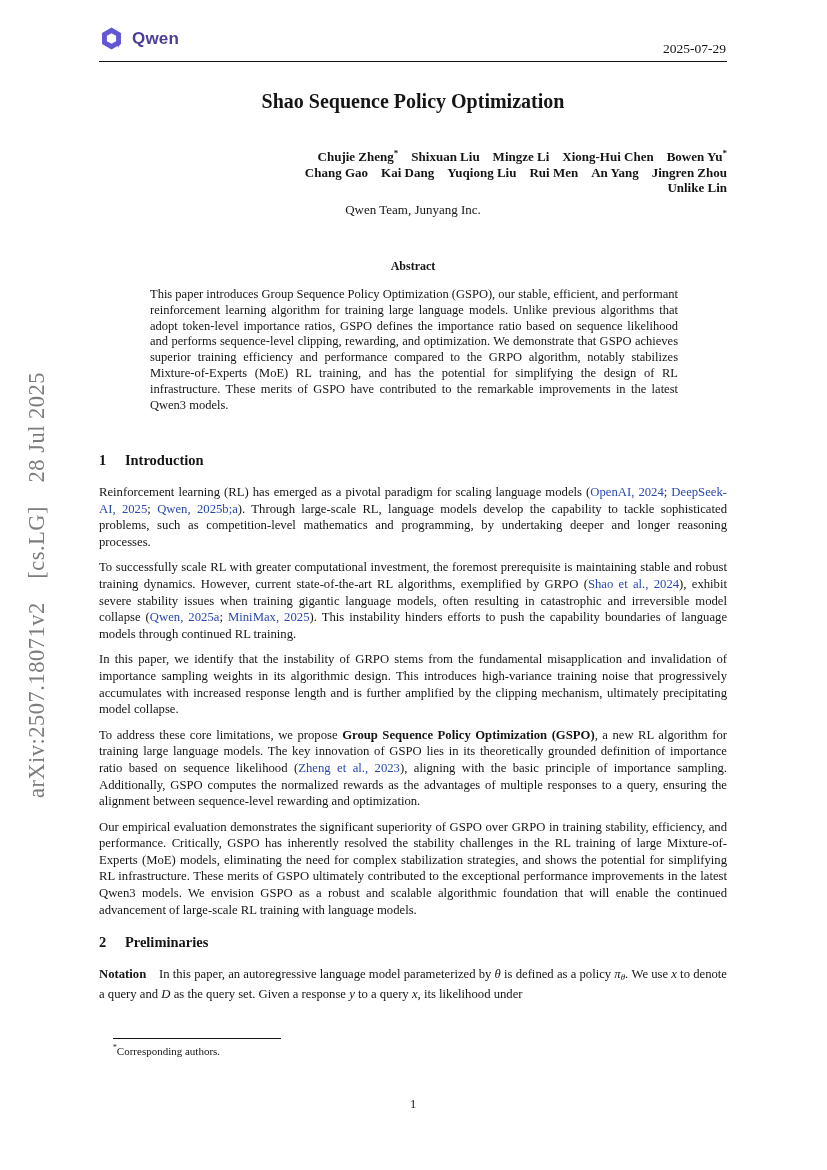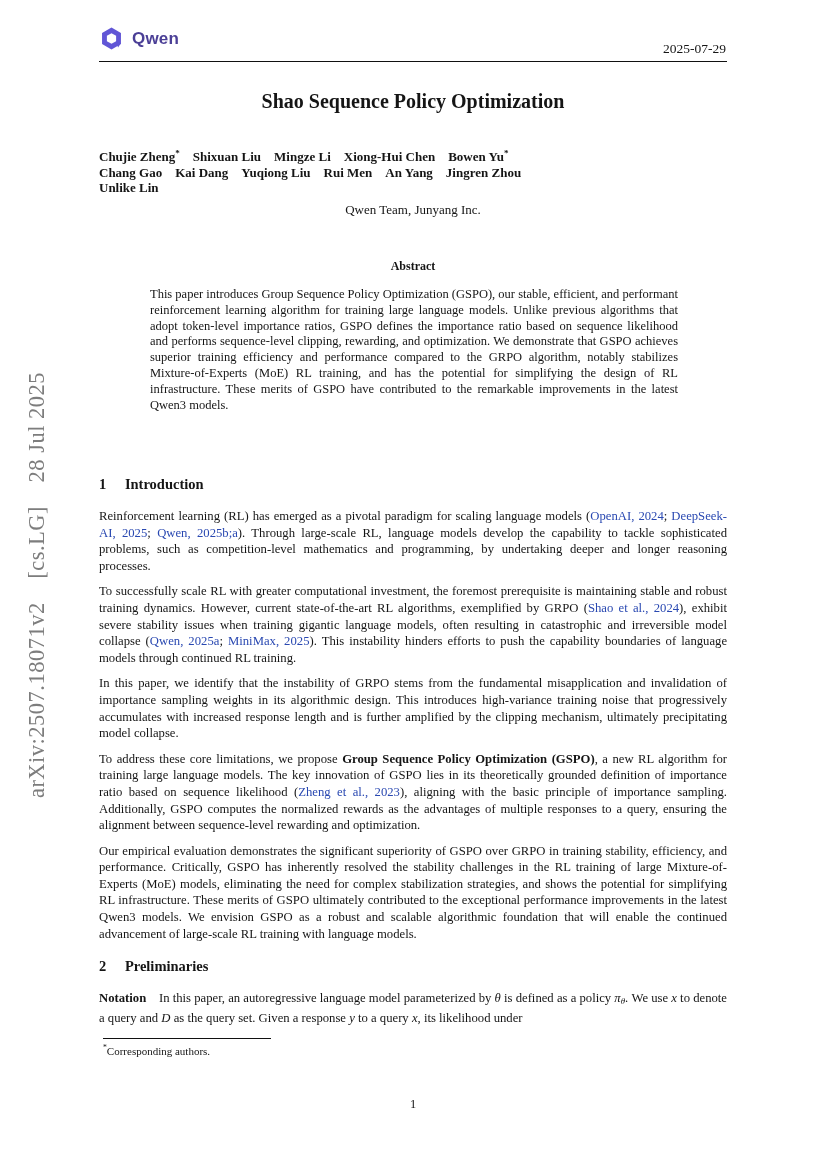--- a/index.html
+++ b/index.html
@@ -25,37 +25,37 @@
     font-family:"Liberation Sans", sans-serif; font-weight:700; font-size:17px;
     color:var(--logo-text,#4b3f96); letter-spacing:0.2px;
   }
   .date { position:absolute; right:1px; bottom:4px; font-size:13.5px;margin-left:20px; }
   .title {
     position:absolute; left:99px; top:90px; width:628px; margin:0;
     text-align:center; font-size:20px; font-weight:700;
   }
   .authors {
     position:absolute; left:99px; top:146px; width:628px;
-    text-align:left; font-weight:700; font-size:13px; line-height:15.4px;
+    text-align:right; font-weight:700; font-size:13px; line-height:15.4px;
   }
   .affiliation { position:absolute; left:99px; top:202px; width:628px; text-align:center; font-size:13px; }
   .abstract-heading {
     position:absolute; left:99px; top:259px; width:628px;
     text-align:center; font-size:12px; font-weight:700;
   }
   .abstract-body {
     position:absolute; left:150px; top:287px; width:528px; margin:0;
     font-size:12.5px; line-height:15.8px; text-align:justify;
   }
-  .body-text { position:absolute; left:99px; top:476px; width:628px; }
+  .body-text { position:absolute; left:99px; top:452px; width:628px; }
   .sec { font-size:14.5px; font-weight:700; margin:0 0 15px 0; }
   .sec.sec-later { margin-top:16px; }
   .sec-num { display:inline-block; margin-right:15px; }
   .body-text p { margin:0 0 9px 0; font-size:12.7px; line-height:16.6px; text-align:justify; }
-  .footnote { position:absolute; left:103px; top:1038px; width:520px; font-size:11px; }
+  .footnote { position:absolute; left:113px; top:1038px; width:520px; font-size:11px; }
   .footnote-rule { width:168px; border-top:1px solid #111; margin-bottom:4px; }
   .page-number { position:absolute; left:99px; top:1097px; width:628px; text-align:center; font-size:12.5px; }
 
   .seg-t {}
   .seg-b { font-weight:700; }
   .seg-l { color:var(--link,#2948b1); text-decoration:none; cursor:pointer; }
   .seg-m { font-style:italic; }
   .seg-sub { font-style:italic; font-size:0.7em; vertical-align:-0.25em; }
   .seg-sup { font-size:0.7em; vertical-align:super; }
 </style>

